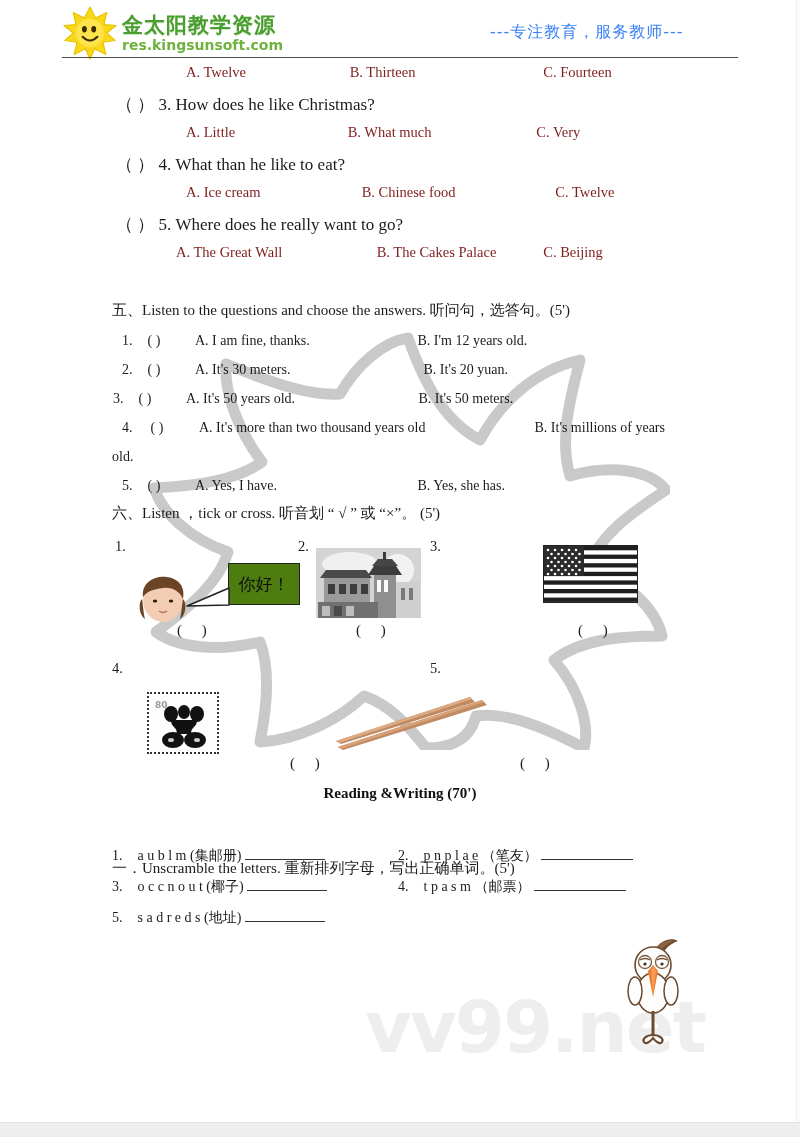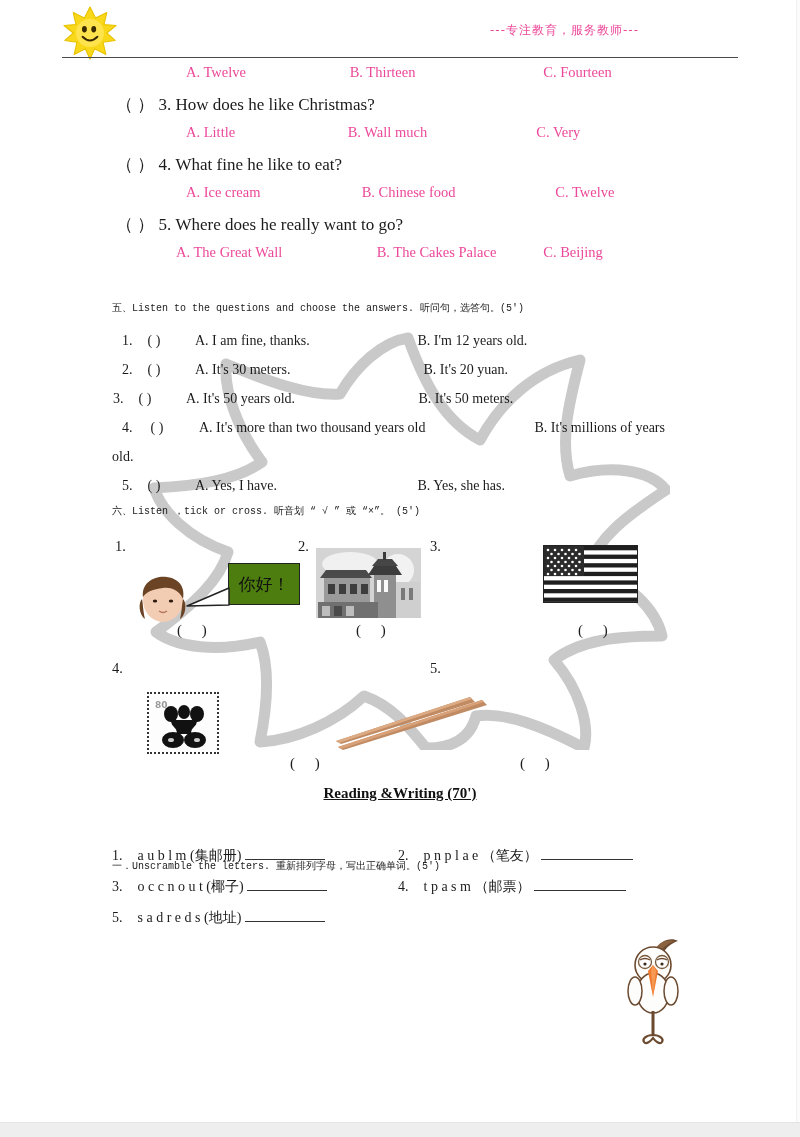--- a/index.html
+++ b/index.html
@@ -46,40 +46,40 @@
     font-family:"DejaVu Sans", sans-serif;font-weight:bold;font-size:21px;
     color:#4a9d2f;letter-spacing:1px;display:block;
     text-shadow:0 1px 0 #cfe6c0;
   }
   .logo-url{
     font-family:"DejaVu Sans", sans-serif;font-weight:bold;font-size:14px;
     color:#6fb23f;letter-spacing:0px;display:block;margin-top:2px;
   }
   .tagline{
     position:absolute;left:490px;top:22px;
-    font-family:"DejaVu Sans", sans-serif;font-size:12px;color:#ec4899;
+    font-family:"DejaVu Sans", sans-serif;font-size:16px;color:#3b82f6;
     letter-spacing:1px;white-space:nowrap;
   }
   .hrule{
     position:absolute;left:62px;top:57px;width:676px;height:0;
     border-top:1px solid #4a4a4a;
   }
 
   
   .content{position:relative;z-index:2;}
   .row{position:absolute;white-space:nowrap;color:#1b1b1b;}
   .q{font-size:17px;}
   .sec-head{font-size:14.5px;}
   .small{font-size:14px;}
 
-  .opts3{position:absolute;white-space:nowrap;font-size:14.5px;color:#ec4899;}
+  .opts3{position:absolute;white-space:nowrap;font-size:14.5px;color:#7f1d1d;}
   .opts3 span{display:inline-block;}
 
   
-  .cn{font-family:Liberation Mono, monospace;font-size:10px;}
+  .cn{font-family:Liberation Serif, serif;font-size:15px;}
 
   
   .imgblk{position:absolute;z-index:2;}
   .num{font-size:14.5px;color:#1b1b1b;}
   .paren{font-size:15px;color:#1b1b1b;letter-spacing:8px;}
 
   .girl-box{position:absolute;}
   .bubble{
     position:absolute;border:1.5px solid #222;background:#4d7c0f;
     width:72px;height:42px;box-sizing:border-box;
@@ -125,58 +125,63 @@
              C 118 372, 120 338, 110 312
              C 68 322, 28 318, 6 302
              C 44 274, 70 250, 78 222
              C 38 208, 12 182, 4 158
              C 48 156, 86 150, 112 132
              C 88 100, 74 62, 76 34
              C 120 52, 158 66, 190 64
              C 206 36, 232 12, 258 8 Z" fill="none" stroke="#c9c9c9" stroke-width="11" stroke-linejoin="round"></path>
   </svg>
 
+  <div class="wm-text">vv99.net</div>
 
   <div class="header">
     <div class="logo-wrap">
       <svg class="sun-logo" viewBox="0 0 60 58" xmlns="http://www.w3.org/2000/svg">
         <path d="M30 1 L36 13 L48 7 L45 20 L58 21 L48 29 L57 37 L44 39 L47 52 L35 46 L30 57 L25 46 L13 52 L16 39 L3 37 L12 29 L2 21 L15 20 L12 7 L24 13 Z" fill="#f9d81a" stroke="#e8c200" stroke-width="1.2" stroke-linejoin="round"></path>
         <circle cx="30" cy="29" r="15" fill="#ffe34d"></circle>
         <ellipse cx="24" cy="25" rx="2.6" ry="3.4" fill="#3a2a00"></ellipse>
         <ellipse cx="34" cy="25" rx="2.6" ry="3.4" fill="#3a2a00"></ellipse>
         <path d="M22 33 Q30 41 38 33" fill="none" stroke="#3a2a00" stroke-width="2" stroke-linecap="round"></path>
       </svg>
+      <div class="logo-text">
+        <span class="logo-cn">金太阳教学资源</span>
+        <span class="logo-url">res.kingsunsoft.com</span>
+      </div>
     </div>
     <div class="tagline">---专注教育，服务教师---</div>
     <div class="hrule"></div>
   </div>
 
   <div class="content">
 
     <div class="opts3" style="left:186px;top:64px;">
       <span style="width:160px">A. Twelve</span>
       <span style="width:190px">B. Thirteen</span>
       <span>C. Fourteen</span>
     </div>
 
     <div class="row q" style="left:116px;top:93px;">
       <span>（    ）</span>
       <span>3.</span>
       <span>How does he like Christmas?</span>
     </div>
     <div class="opts3" style="left:186px;top:124px;">
       <span style="width:158px">A. Little</span>
-      <span style="width:185px">B. Wall much</span>
+      <span style="width:185px">B. What much</span>
       <span>C. Very</span>
     </div>
 
     <div class="row q" style="left:116px;top:153px;">
       <span>（    ）</span>
       <span>4.</span>
-      <span>What fine he like to eat?</span>
+      <span>What than he like to eat?</span>
     </div>
     <div class="opts3" style="left:186px;top:184px;">
       <span style="width:172px">A. Ice cream</span>
       <span style="width:190px">B. Chinese food</span>
       <span>C. Twelve</span>
     </div>
 
     <div class="row q" style="left:116px;top:213px;">
       <span>（    ）</span>
       <span>5.</span>
@@ -360,21 +365,21 @@
     <div class="imgblk" style="left:330px;top:695px;width:165px;height:60px;">
       <svg width="165" height="60" viewBox="0 0 165 60" xmlns="http://www.w3.org/2000/svg">
         <polygon points="8,52 152,5 157,10 13,55" fill="#c08a63"></polygon>
         <polygon points="8,52 152,5 154,7 11,54" fill="#d8a178"></polygon>
         <polygon points="6,46 140,2 145,7 11,49" fill="#c08a63"></polygon>
         <polygon points="6,46 140,2 142,4 9,48" fill="#dcab84"></polygon>
       </svg>
     </div>
     <div class="row paren" style="left:520px;top:755px;">(      )</div>
 
-    <div class="rw-title" style="top:785px;text-decoration:underline;">Reading &amp;Writing (70')</div>
+    <div class="rw-title" style="top:785px;">Reading &amp;Writing (70')</div>
 
     <div class="row sec-head cn" style="left:112px;top:814px;margin-top:45px;">一．Unscramble the letters. 重新排列字母，写出正确单词。(5')</div>
 
     <div class="row small" style="left:112px;top:847px;">
       <span style="display:inline-block;width:22px">1.</span>
       <span>a u b l m</span>
       <span>(集邮册)</span>
       <span class="blank" style="width:80px"></span>
     </div>
 

